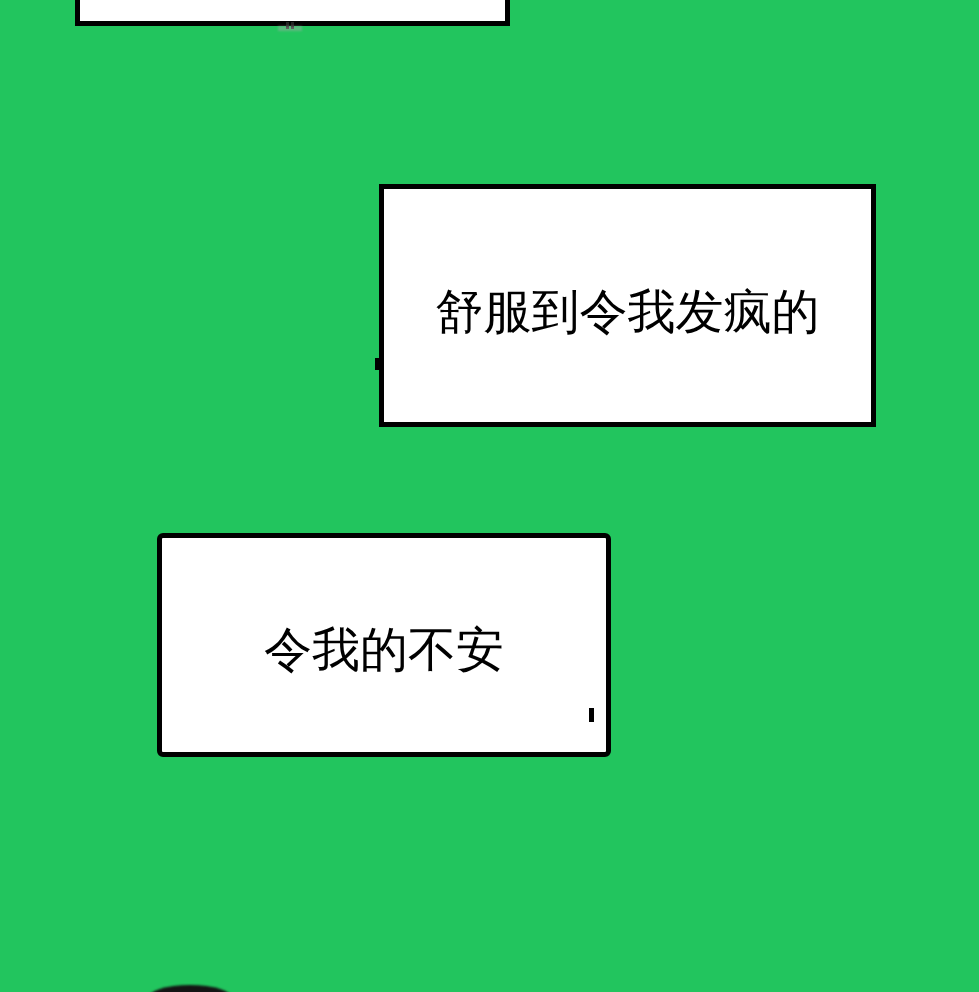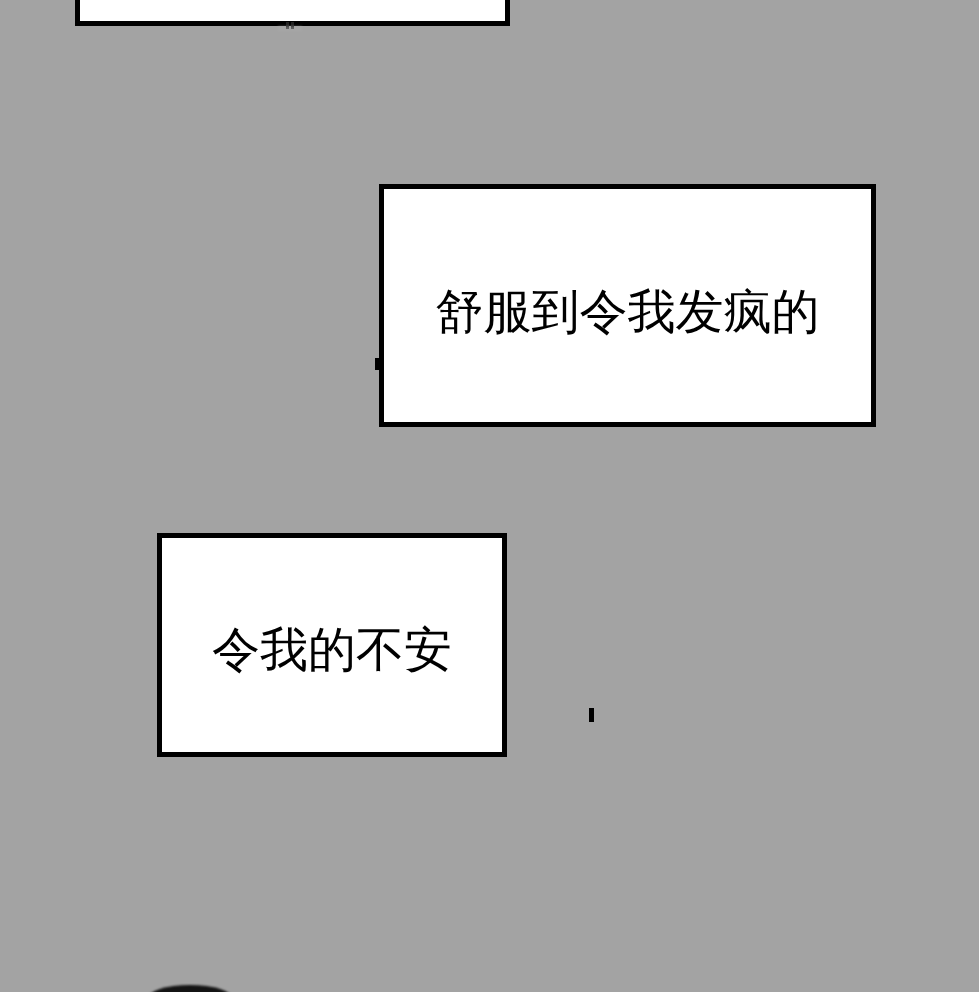--- a/index.html
+++ b/index.html
@@ -12,21 +12,21 @@
     background: #ffffff;
     position: relative;
     overflow: hidden;
     font-family: "DejaVu Sans", "Liberation Sans", sans-serif;
   }
   .page-canvas {
     position: absolute;
     left: 0; top: 0;
     width: 979px;
     height: 992px;
-    background: #a3a3a3;
+    background: #22c55e;
     overflow: hidden;
   }
   .caption-box {
     position: absolute;
     box-sizing: border-box;
     border: 5px solid #000000;
     background: #ffffff;
     display: flex;
     align-items: center;
     justify-content: center;
@@ -39,22 +39,23 @@
   }
   .caption-box-pleasure {
     left: 379px;
     top: 184px;
     width: 497px;
     height: 243px;
   }
   .caption-box-relief {
     left: 157px;
     top: 533px;
-    width: 350px;
+    width: 454px;
     height: 224px;
+    border-radius: 6px;
   }
   .caption-text {
     color: #000000;
     font-size: 48px;
     font-weight: 500;
     line-height: 1.16;
     text-align: center;
     letter-spacing: 0px;
     white-space: nowrap;
   }

